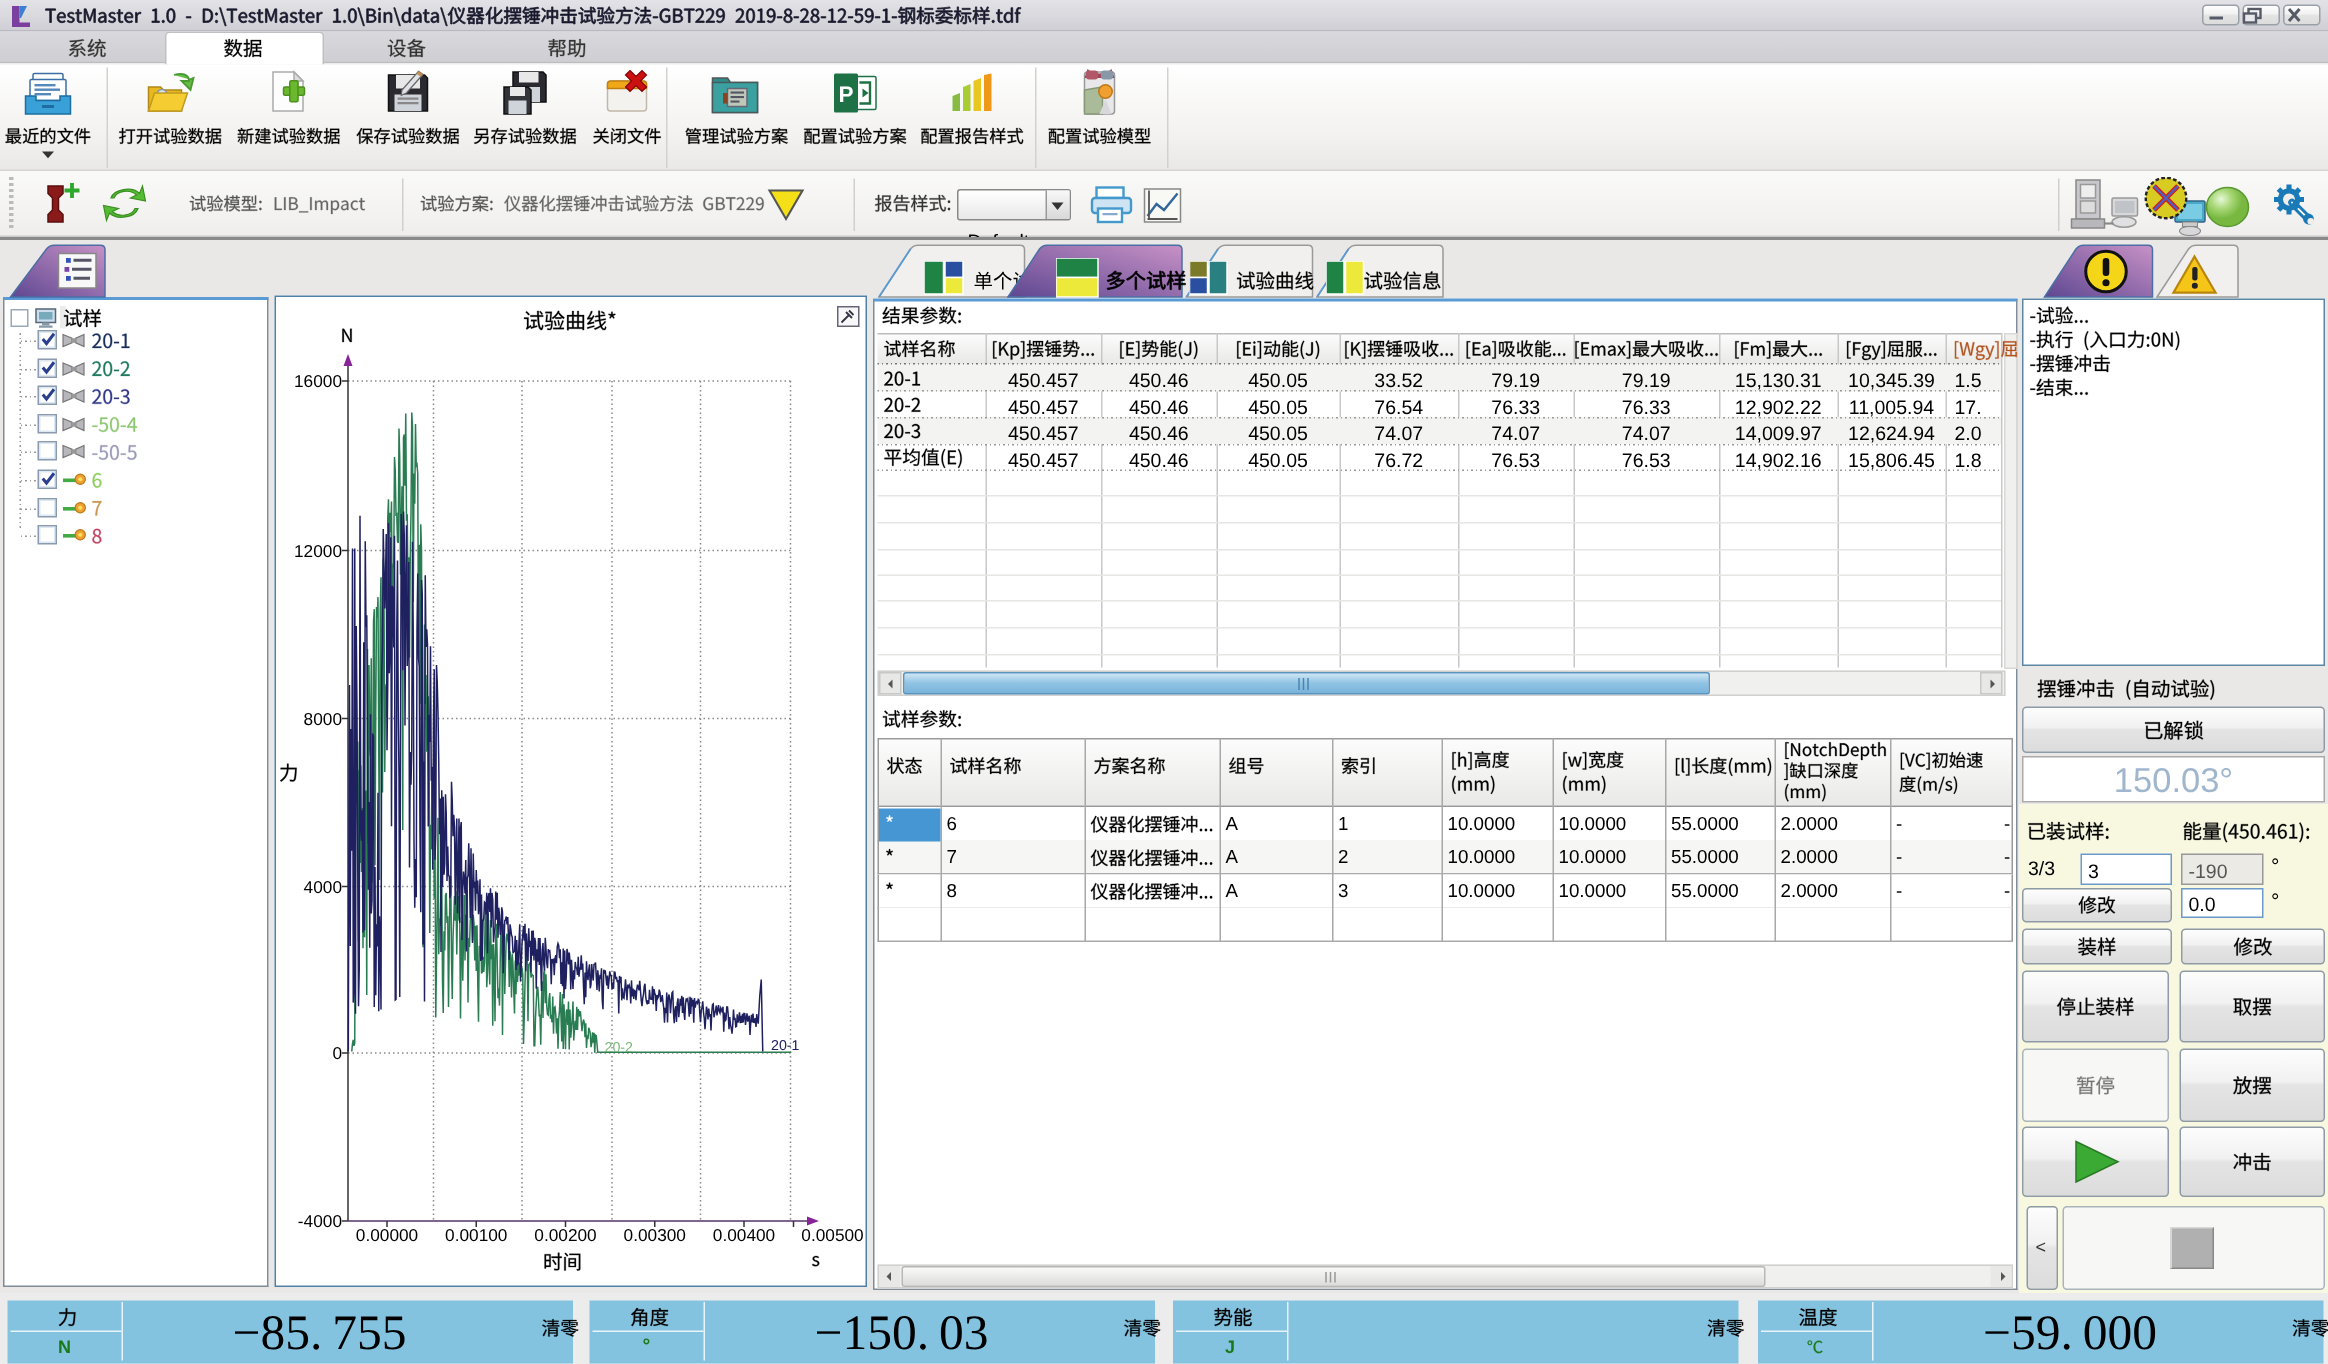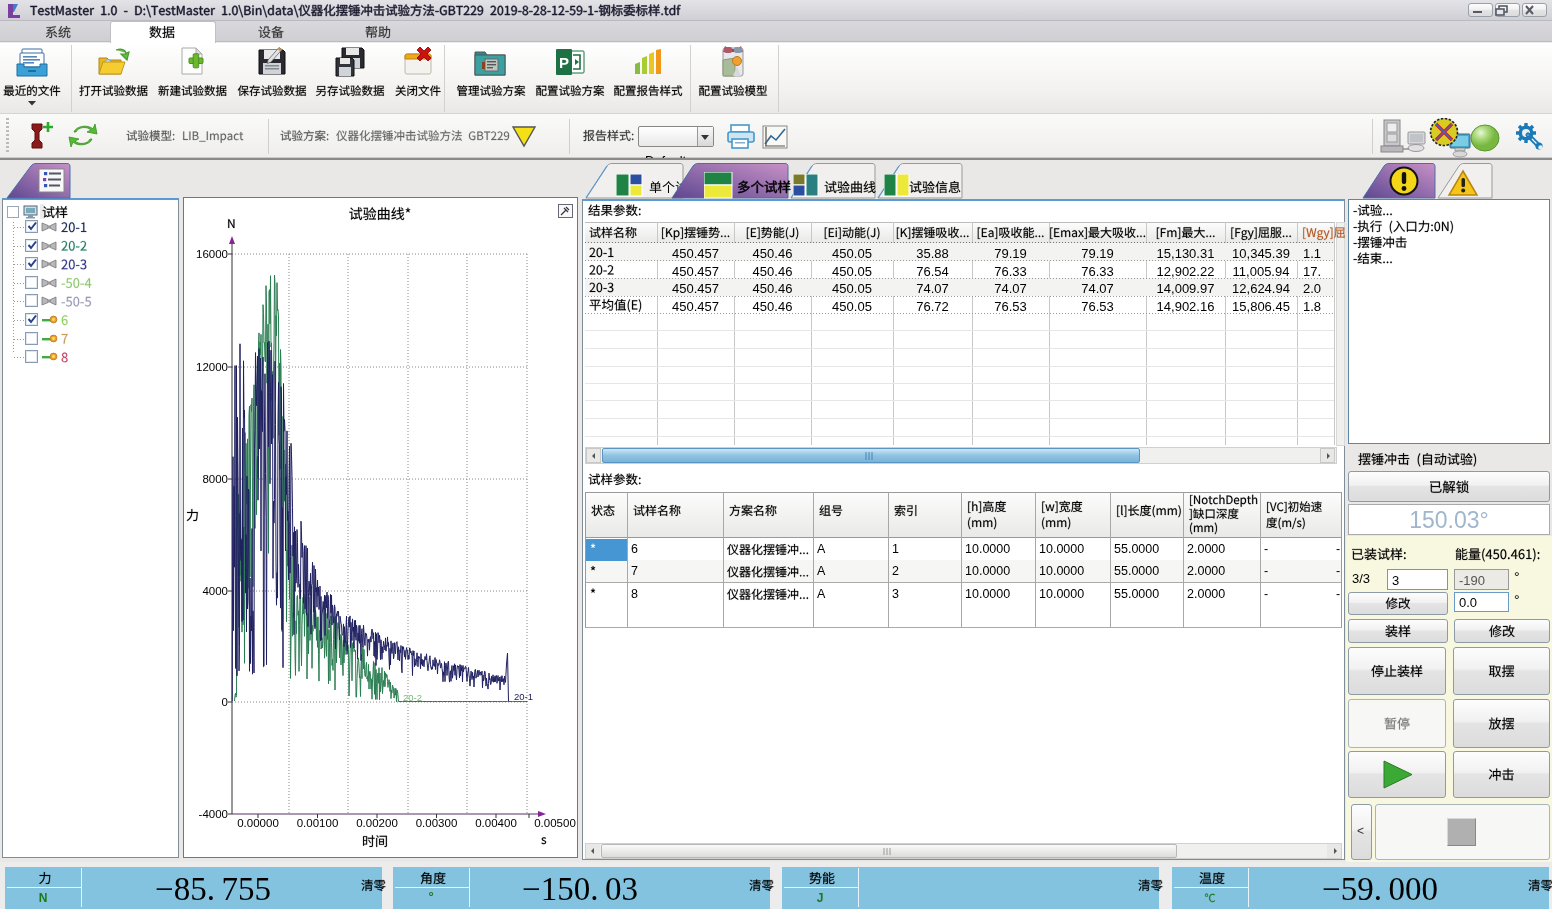--- a/index.html
+++ b/index.html
@@ -407,26 +407,26 @@
 <div style="position:absolute;left:585px;top:348px;width:749px;height:1px;background:#e6e6e4;"></div>
 <div style="position:absolute;left:585px;top:366px;width:749px;height:1px;background:#e6e6e4;"></div>
 <div style="position:absolute;left:585px;top:383px;width:749px;height:1px;background:#e6e6e4;"></div>
 <div style="position:absolute;left:585px;top:400px;width:749px;height:1px;background:#e6e6e4;"></div>
 <div style="position:absolute;left:585px;top:418px;width:749px;height:1px;background:#e6e6e4;"></div>
 <div style="position:absolute;left:585px;top:436px;width:749px;height:1px;background:#e6e6e4;"></div>
 <div style="position:absolute;left:585px;top:453px;width:749px;height:1px;background:#e6e6e4;"></div>
 <div style="position:absolute;left:695.5px;top:246px;font:normal 13px 'Liberation Sans';color:#000;white-space:nowrap;letter-spacing:0;transform:translateX(-50%);">450.457</div>
 <div style="position:absolute;left:772.5px;top:246px;font:normal 13px 'Liberation Sans';color:#000;white-space:nowrap;letter-spacing:0;transform:translateX(-50%);">450.46</div>
 <div style="position:absolute;left:852.0px;top:246px;font:normal 13px 'Liberation Sans';color:#000;white-space:nowrap;letter-spacing:0;transform:translateX(-50%);">450.05</div>
-<div style="position:absolute;left:932.5px;top:246px;font:normal 13px 'Liberation Sans';color:#000;white-space:nowrap;letter-spacing:0;transform:translateX(-50%);">35.88</div>
+<div style="position:absolute;left:932.5px;top:246px;font:normal 13px 'Liberation Sans';color:#000;white-space:nowrap;letter-spacing:0;transform:translateX(-50%);">33.52</div>
 <div style="position:absolute;left:1010.5px;top:246px;font:normal 13px 'Liberation Sans';color:#000;white-space:nowrap;letter-spacing:0;transform:translateX(-50%);">79.19</div>
 <div style="position:absolute;left:1097.5px;top:246px;font:normal 13px 'Liberation Sans';color:#000;white-space:nowrap;letter-spacing:0;transform:translateX(-50%);">79.19</div>
 <div style="position:absolute;left:1185.5px;top:246px;font:normal 13px 'Liberation Sans';color:#000;white-space:nowrap;letter-spacing:0;transform:translateX(-50%);">15,130.31</div>
 <div style="position:absolute;left:1261.0px;top:246px;font:normal 13px 'Liberation Sans';color:#000;white-space:nowrap;letter-spacing:0;transform:translateX(-50%);">10,345.39</div>
-<div style="position:absolute;left:1303px;top:246px;font:normal 13px 'Liberation Sans';color:#000;white-space:nowrap;letter-spacing:0;">1.1</div>
+<div style="position:absolute;left:1303px;top:246px;font:normal 13px 'Liberation Sans';color:#000;white-space:nowrap;letter-spacing:0;">1.5</div>
 <div style="position:absolute;left:695.5px;top:263.5px;font:normal 13px 'Liberation Sans';color:#000;white-space:nowrap;letter-spacing:0;transform:translateX(-50%);">450.457</div>
 <div style="position:absolute;left:772.5px;top:263.5px;font:normal 13px 'Liberation Sans';color:#000;white-space:nowrap;letter-spacing:0;transform:translateX(-50%);">450.46</div>
 <div style="position:absolute;left:852.0px;top:263.5px;font:normal 13px 'Liberation Sans';color:#000;white-space:nowrap;letter-spacing:0;transform:translateX(-50%);">450.05</div>
 <div style="position:absolute;left:932.5px;top:263.5px;font:normal 13px 'Liberation Sans';color:#000;white-space:nowrap;letter-spacing:0;transform:translateX(-50%);">76.54</div>
 <div style="position:absolute;left:1010.5px;top:263.5px;font:normal 13px 'Liberation Sans';color:#000;white-space:nowrap;letter-spacing:0;transform:translateX(-50%);">76.33</div>
 <div style="position:absolute;left:1097.5px;top:263.5px;font:normal 13px 'Liberation Sans';color:#000;white-space:nowrap;letter-spacing:0;transform:translateX(-50%);">76.33</div>
 <div style="position:absolute;left:1185.5px;top:263.5px;font:normal 13px 'Liberation Sans';color:#000;white-space:nowrap;letter-spacing:0;transform:translateX(-50%);">12,902.22</div>
 <div style="position:absolute;left:1261.0px;top:263.5px;font:normal 13px 'Liberation Sans';color:#000;white-space:nowrap;letter-spacing:0;transform:translateX(-50%);">11,005.94</div>
 <div style="position:absolute;left:1303px;top:263.5px;font:normal 13px 'Liberation Sans';color:#000;white-space:nowrap;letter-spacing:0;">17.</div>
 <div style="position:absolute;left:695.5px;top:281.0px;font:normal 13px 'Liberation Sans';color:#000;white-space:nowrap;letter-spacing:0;transform:translateX(-50%);">450.457</div>
@@ -577,21 +577,21 @@
 <div style="position:absolute;left:0px;top:862px;width:1552px;height:47px;background:#ececec;"></div>
 <div style="position:absolute;left:5px;top:867px;width:377px;height:42px;background:#84c3e0;"></div>
 <div style="position:absolute;left:81px;top:868px;width:1px;height:39px;background:#e8f4fa;"></div>
 <div style="position:absolute;left:7px;top:887px;width:74px;height:1px;background:#e8f4fa;"></div>
 <div style="position:absolute;left:43px;top:891px;font:bold 12px 'Liberation Sans';color:#1a7a1a;white-space:nowrap;letter-spacing:0;transform:translateX(-50%);">N</div>
 <div style="position:absolute;left:213px;top:871px;font:normal 33px 'Liberation Serif';color:#000;white-space:nowrap;letter-spacing:0;transform:translateX(-50%);">−85. 755</div>
 <div style="position:absolute;left:393px;top:867px;width:377px;height:42px;background:#84c3e0;"></div>
 <div style="position:absolute;left:469px;top:868px;width:1px;height:39px;background:#e8f4fa;"></div>
 <div style="position:absolute;left:395px;top:887px;width:74px;height:1px;background:#e8f4fa;"></div>
 <div style="position:absolute;left:431px;top:889px;font:bold 13px 'Liberation Sans';color:#1a7a1a;white-space:nowrap;letter-spacing:0;transform:translateX(-50%);">°</div>
-<div style="position:absolute;left:580px;top:871px;font:normal 33px 'Liberation Serif';color:#000;white-space:nowrap;letter-spacing:0;transform:translateX(-50%);">−150. 03</div>
+<div style="position:absolute;left:601px;top:871px;font:normal 33px 'Liberation Serif';color:#000;white-space:nowrap;letter-spacing:0;transform:translateX(-50%);">−150. 03</div>
 <div style="position:absolute;left:782px;top:867px;width:377px;height:42px;background:#84c3e0;"></div>
 <div style="position:absolute;left:858px;top:868px;width:1px;height:39px;background:#e8f4fa;"></div>
 <div style="position:absolute;left:784px;top:887px;width:74px;height:1px;background:#e8f4fa;"></div>
 <div style="position:absolute;left:820px;top:891px;font:bold 12px 'Liberation Sans';color:#1a7a1a;white-space:nowrap;letter-spacing:0;transform:translateX(-50%);">J</div>
 <div style="position:absolute;left:990px;top:912px;font:normal 33px 'Liberation Serif';color:#000;white-space:nowrap;letter-spacing:0;transform:translateX(-50%);margin-left:22px;">450. 46</div>
 <div style="position:absolute;left:1172px;top:867px;width:377px;height:42px;background:#84c3e0;"></div>
 <div style="position:absolute;left:1248px;top:868px;width:1px;height:39px;background:#e8f4fa;"></div>
 <div style="position:absolute;left:1174px;top:887px;width:74px;height:1px;background:#e8f4fa;"></div>
 <div style="position:absolute;left:1380px;top:871px;font:normal 33px 'Liberation Serif';color:#000;white-space:nowrap;letter-spacing:0;transform:translateX(-50%);">−59. 000</div>
 <svg width="1552" height="909" viewBox="0 0 1552 909" style="position:absolute;left:0;top:0;pointer-events:none;z-index:60" xmlns="http://www.w3.org/2000/svg">

